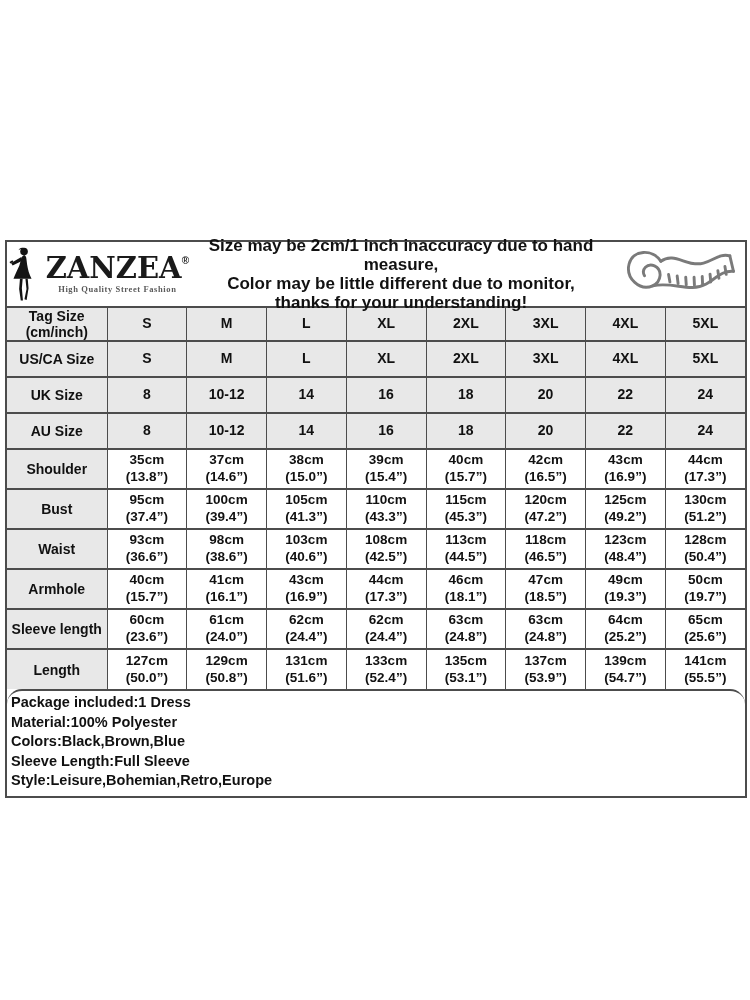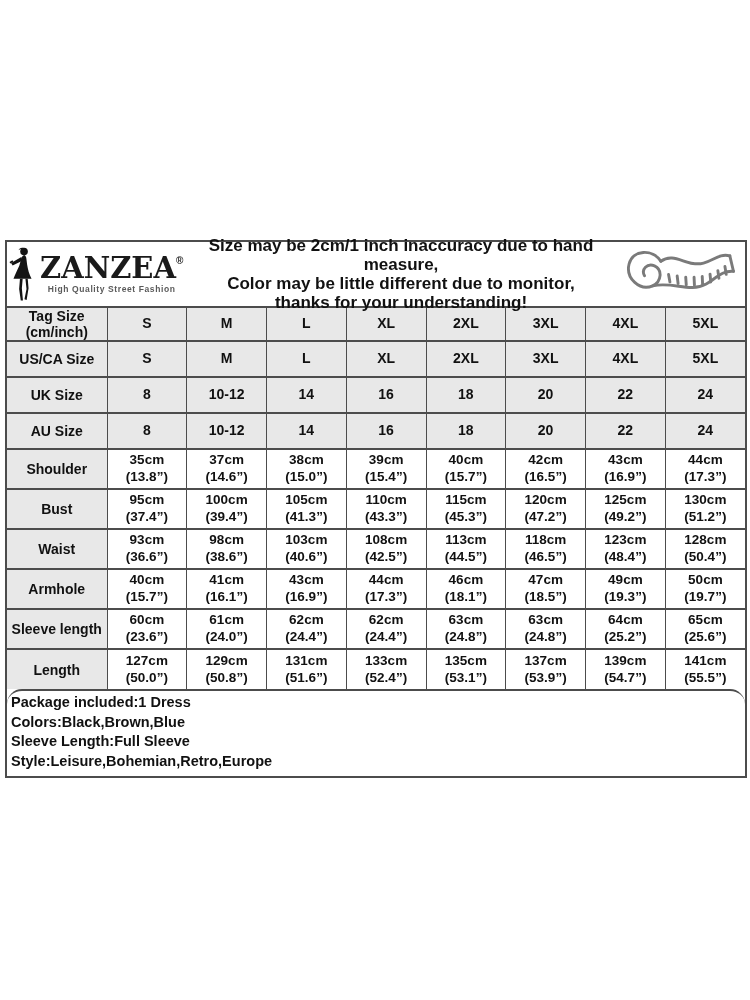--- a/index.html
+++ b/index.html
@@ -7,29 +7,29 @@
     width:750px; height:1000px; background:#ffffff; position:relative;
     font-family:"Liberation Sans", sans-serif; color:#111;
     overflow:hidden;
   }
   .sheet {
     position:absolute; top:240px; left:5px; width:738px;
     border:2px solid #4c4c4c; background:#fff;
   }
   
   .band { display:flex; align-items:center; height:64px; border-bottom:2px solid #4c4c4c; }
-  .logo { width:182px; display:flex; align-items:center; justify-content:flex-start; gap:3px; }
+  .logo { width:182px; display:flex; align-items:center; justify-content:space-between; gap:3px; }
   .logo svg { display:block; }
   .brandtext { text-align:center; }
   .brandname {
     font-family:"DejaVu Serif", serif; font-weight:bold; font-size:29px;
     line-height:1; letter-spacing:0; color:#1a1a1a; white-space:nowrap;
   }
   .reg { font-size:10px; vertical-align:14px; font-family:"Liberation Sans",sans-serif; }
-  .tagline { font-size:8.5px; font-weight:bold; color:#5a5a5a; letter-spacing:0.6px; margin-top:1px; white-space:nowrap; }
+  .tagline { font-size:8.5px; font-weight:bold; color:#5a5a5a; letter-spacing:0.6px; margin-top:1px; white-space:nowrap;font-family:Liberation Serif, serif; }
   .disc { flex:1; text-align:center; font-weight:bold; font-size:17px; line-height:19px; }
   .tape { width:132px; display:flex; justify-content:center; align-items:center; }
   
   table.size { width:100%; border-collapse:collapse; table-layout:fixed; border:hidden; }
   table.size th, table.size td {
     border:1px solid #4c4c4c; border-top-width:2px; border-bottom-width:2px;
     text-align:center; vertical-align:middle; font-weight:bold; color:#111;
     padding:0 1px; white-space:pre-line;
   }
   tr.hdr th, tr.hdr td { background:#e8e8e8; }
@@ -258,18 +258,19 @@
         <td>139cm
 (54.7”)</td>
         <td>141cm
 (55.5”)</td>
       </tr>
     </tbody>
   </table>
 
   <div class="notes">
     <div>Package included:1 Dress</div>
+    <div>Material:100% Polyester</div>
     <div>Colors:Black,Brown,Blue</div>
     <div>Sleeve Length:Full Sleeve</div>
     <div>Style:Leisure,Bohemian,Retro,Europe</div>
   </div>
 
 </div>
 
 </body></html>

